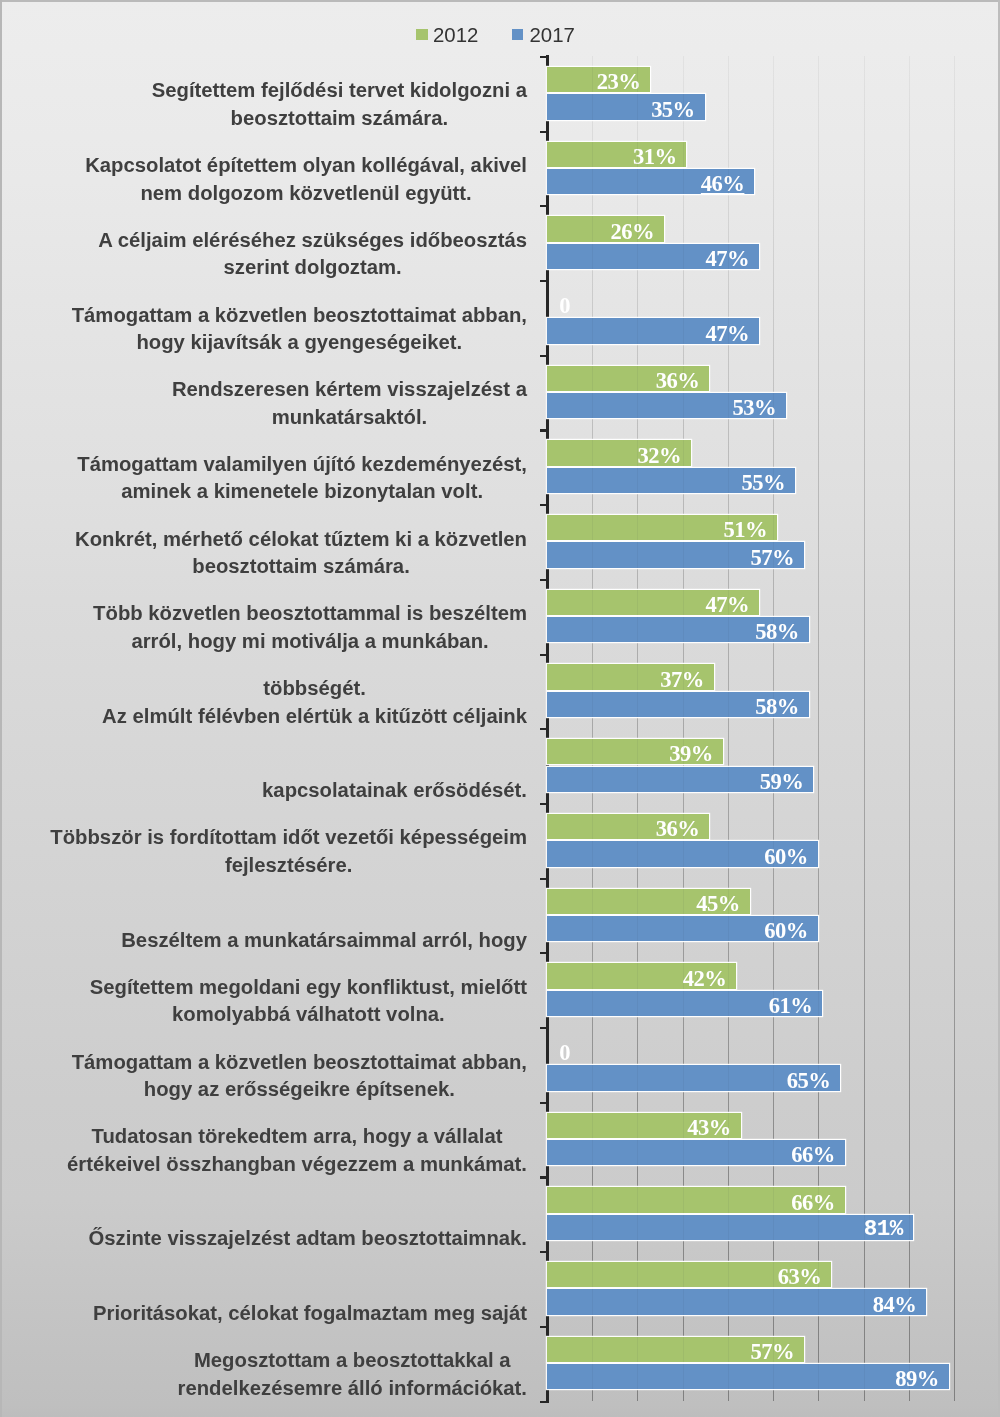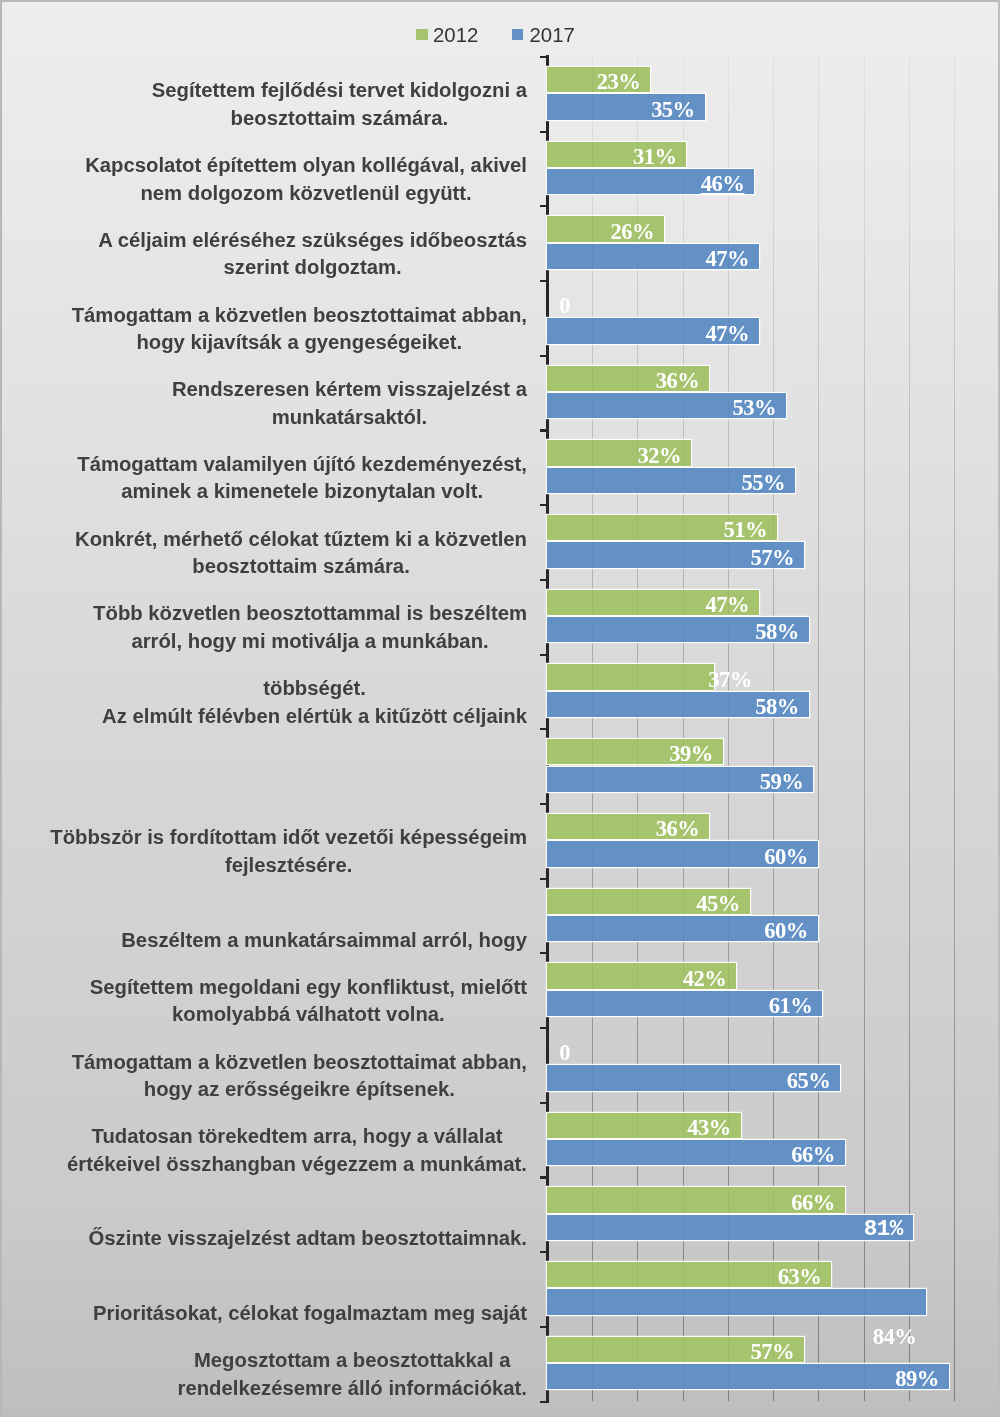--- a/index.html
+++ b/index.html
@@ -157,25 +157,26 @@
       <div class="val" style="left: 547px; top: 592px; width: 201.943px;">47%</div>
       <div class="bar" style="left: 547px; top: 617.1px; width: 261.588px; background: rgb(99, 145, 198);"></div>
       <div class="val" style="left: 547px; top: 619.4px; width: 251.688px;">58%</div>
       <div class="lab" style="left: 55px; width: 472px; top: 654px; height: 76px;">
         <span>
           <div>többségét.</div>
           <div>Az elmúlt félévben elértük a kitűzött céljaink</div>
         </span>
       </div>
       <div class="bar" style="left: 547px; top: 664.4px; width: 166.621px; background: rgb(166, 196, 109);"></div>
-      <div class="val" style="left: 547px; top: 666.7px; width: 156.721px; padding-left: 48px;">37%</div>
+      <div class="val" style="left: 547px; top: 666.7px; width: 156.721px;">37%</div>
       <div class="bar" style="left: 547px; top: 691.8px; width: 261.588px; background: rgb(99, 145, 198);"></div>
       <div class="val" style="left: 547px; top: 694.1px; width: 251.688px;">58%</div>
       <div class="lab" style="left: 55px; width: 472px; top: 728.7px; height: 76px;">
         <span>
+          <div>kapcsolatainak erősödését.</div>
         </span>
       </div>
       <div class="bar" style="left: 547px; top: 739.1px; width: 175.666px; background: rgb(166, 196, 109);"></div>
       <div class="val" style="left: 547px; top: 741.4px; width: 165.766px;">39%</div>
       <div class="bar" style="left: 547px; top: 766.5px; width: 266.11px; background: rgb(99, 145, 198);"></div>
       <div class="val" style="left: 547px; top: 768.8px; width: 256.21px;">59%</div>
       <div class="lab" style="left: 55px; width: 472px; top: 803.4px; height: 76px;">
         <span>
           <div>Többször is fordítottam időt vezetői képességeim</div>
           <div>fejlesztésére.</div>
@@ -233,21 +234,21 @@
       <div class="bar" style="left: 547px; top: 1214.7px; width: 365.598px; background: rgb(99, 145, 198);"></div>
       <div class="val" style="left: 547px; top: 1217px; width: 355.698px; font-family: Liberation Mono, monospace;">81%</div>
       <div class="lab" style="left: 55px; width: 472px; top: 1251.6px; height: 76px;">
         <span>
           <div>Prioritásokat, célokat fogalmaztam meg saját</div>
         </span>
       </div>
       <div class="bar" style="left: 547px; top: 1262px; width: 284.199px; background: rgb(166, 196, 109);"></div>
       <div class="val" style="left: 547px; top: 1264.3px; width: 274.299px;">63%</div>
       <div class="bar" style="left: 547px; top: 1289.4px; width: 379.165px; background: rgb(99, 145, 198);"></div>
-      <div class="val" style="left: 547px; top: 1291.7px; width: 369.265px; margin-top: 32px;">84%</div>
+      <div class="val" style="left: 547px; top: 1291.7px; width: 369.265px;">84%</div>
       <div class="lab" style="left: 55px; width: 472px; top: 1326.3px; height: 76px;">
         <span>
           <div>Megosztottam a beosztottakkal a</div>
           <div>rendelkezésemre álló információkat.</div>
         </span>
       </div>
       <div class="bar" style="left: 547px; top: 1336.7px; width: 257.065px; background: rgb(166, 196, 109);"></div>
       <div class="val" style="left: 547px; top: 1339px; width: 247.165px;">57%</div>
       <div class="bar" style="left: 547px; top: 1364.1px; width: 401.776px; background: rgb(99, 145, 198);"></div>
       <div class="val" style="left: 547px; top: 1366.4px; width: 391.876px;">89%</div>

